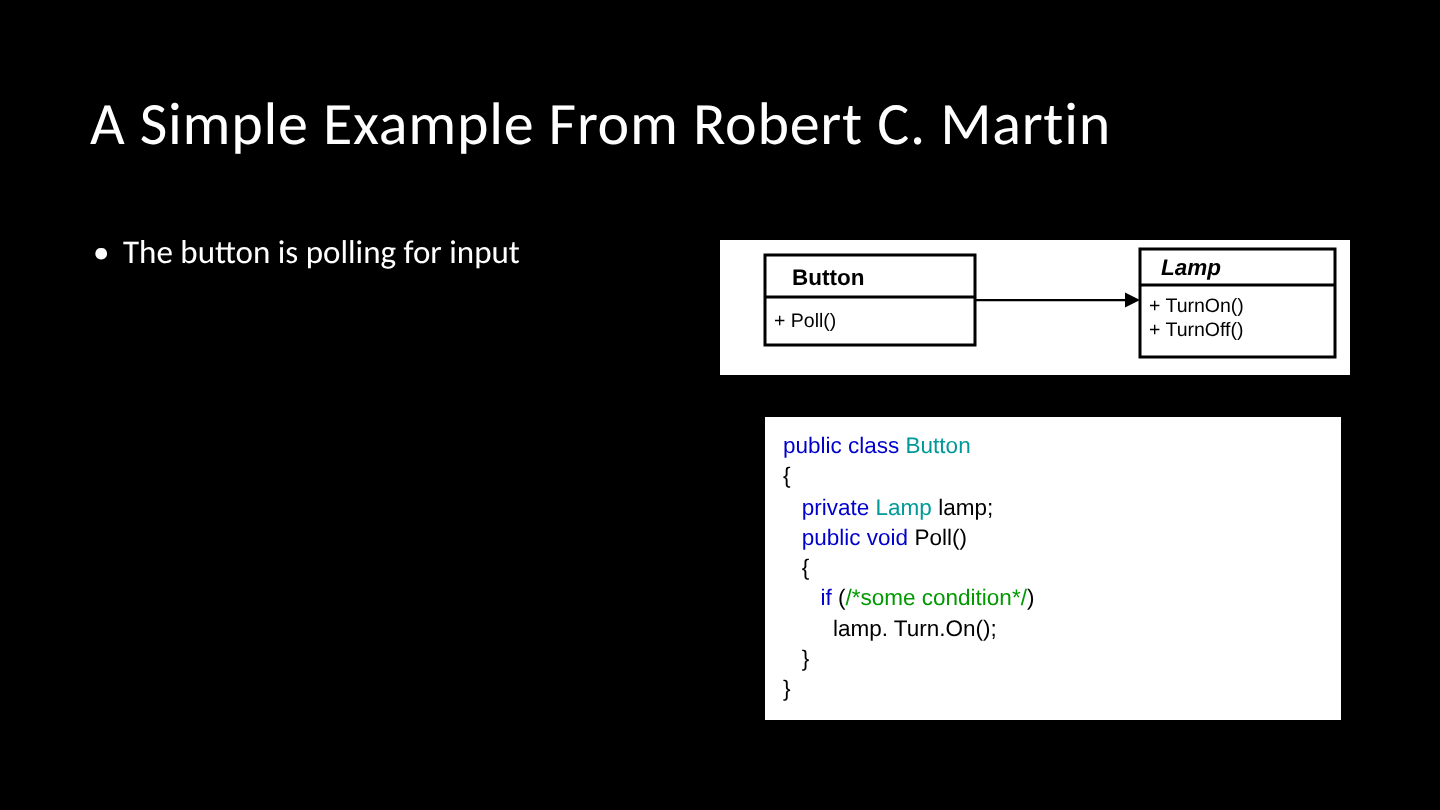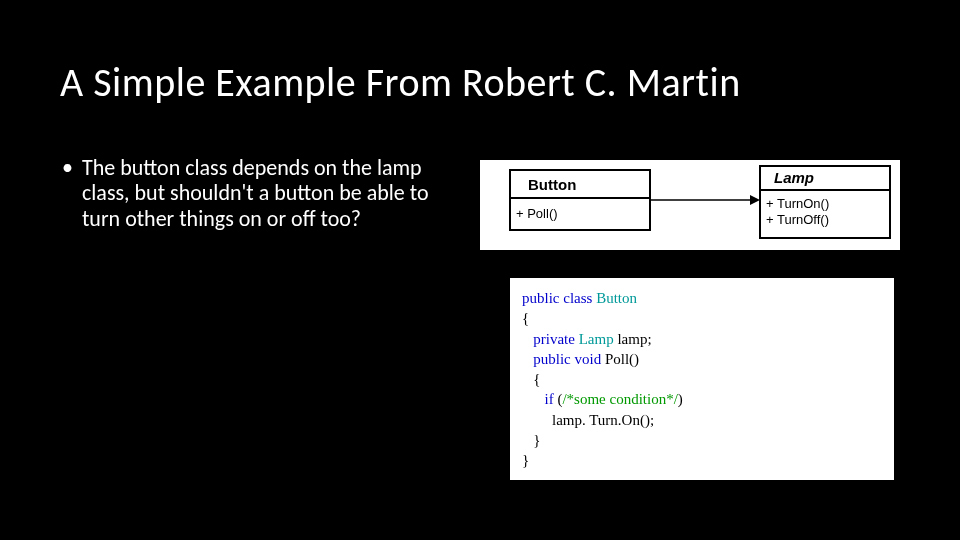--- a/index.html
+++ b/index.html
@@ -5,34 +5,34 @@
   html,body{margin:0;padding:0;width:960px;height:540px;background:#000;font-family:"Calibri","Segoe UI",Arial,sans-serif;color:#fff;overflow:hidden}
   .slide{position:relative;width:828px;height:540px}
   .title{position:absolute;left:60px;top:58px;font-size:40px;font-weight:400;letter-spacing:.5px}
   .body-left{position:absolute;left:60px;top:155px;width:400px;font-size:22px;line-height:1.15}
   .b1{margin:0 0 6px 0;padding-left:22px;position:relative}
   .b1::before{content:"•";position:absolute;left:2px;top:0}
   .b2{margin:0 0 10px 0;padding-left:58px;position:relative;font-size:19px}
   .b2::before{content:"•";position:absolute;left:40px;top:0}
   .uml{position:absolute;left:480px;top:160px;width:420px;height:90px;background:#fff}
   .uml svg{display:block}
-  .code{position:absolute;left:510px;top:278px;width:360px;background:#fff;color:#000;font-family:Liberation Serif, serif;font-size:15px;line-height:1.35;padding:10px 12px;white-space:pre}
+  .code{position:absolute;left:510px;top:278px;width:360px;background:#fff;color:#000;font-family:Liberation Sans, sans-serif;font-size:15px;line-height:1.35;padding:10px 12px;white-space:pre}
   .kw{color:#0000cc}
   .ty{color:#009999}
   .cm{color:#009900}
 </style>
 </head>
 <body>
 
 <div class="slide">
 
   <div class="title">A Simple Example From Robert C. Martin</div>
 
   <div class="body-left">
-    <p class="b1">The button class depends on the lamp class, but shouldn't a button be able to turn other things on or off too?</p>
+    <p class="b1">The button is polling for input</p>
   </div>
 
   <div class="uml">
     <svg width="420" height="90" viewBox="0 0 420 90">
       <rect x="0" y="0" width="420" height="90" fill="#fff"></rect>
 
       <rect x="30" y="10" width="140" height="60" fill="none" stroke="#000" stroke-width="2"></rect>
       <line x1="30" y1="38" x2="170" y2="38" stroke="#000" stroke-width="2"></line>
       <text x="48" y="30" font-family="Arial" font-size="15" font-weight="bold" fill="#000">Button</text>
       <text x="36" y="58" font-family="Arial" font-size="13" fill="#000">+ Poll()</text>

